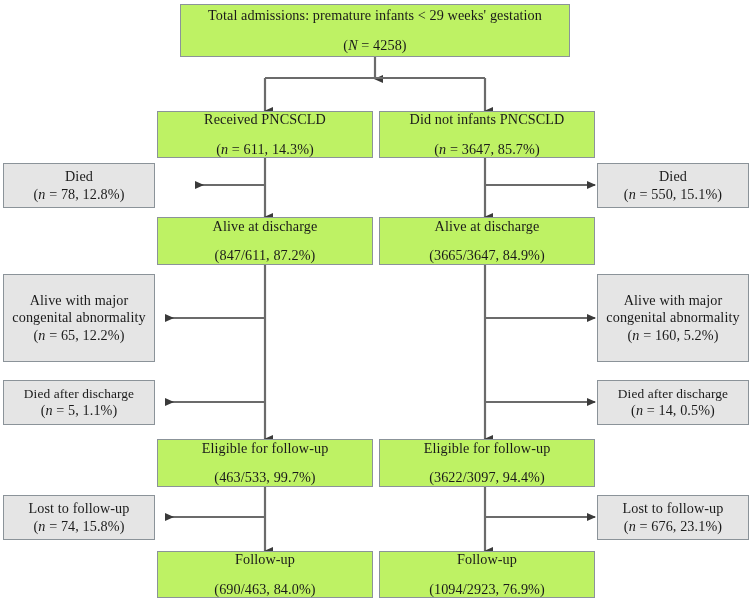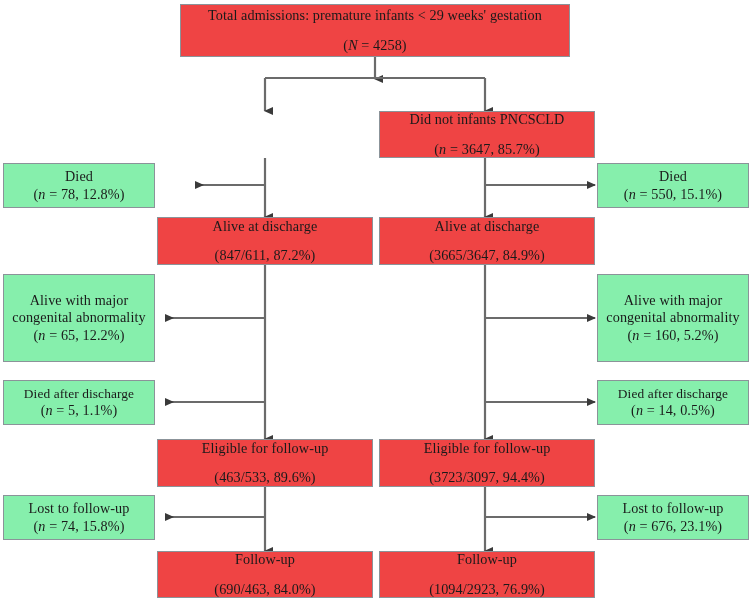--- a/index.html
+++ b/index.html
@@ -35,25 +35,25 @@
     flex-direction: column;
     align-items: center;
     justify-content: center;
     text-align: center;
     font-size: 14.2px;
     line-height: 1.22;
     letter-spacing: 0.1px;
     z-index: 2;
   }
   .box.blue {
-    background: #ef4444;
+    background: #bef264;
     gap: 12px;
   }
   .box.pink {
-    background: #86efac;
+    background: #e5e5e5;
   }
   .box .ln {
     display: block;
     white-space: nowrap;
   }
   .box .ln.wrap {
     white-space: normal;
   }
   i.sym {
     font-style: italic;
@@ -115,20 +115,24 @@
 
       <path d="M485,517 L595,517" marker-end="url(#arrow-right)"></path>
     </g>
   </svg>
 
   <div class="box blue" style="left:180px; top:4px; width:390px; height:53px;">
     <span class="ln">Total admissions: premature infants &lt; 29 weeks' gestation</span>
     <span class="ln">(<i class="sym">N</i> = 4258)</span>
   </div>
 
+  <div class="box blue" style="left:157px; top:111px; width:216px; height:47px;">
+    <span class="ln">Received PNCSCLD</span>
+    <span class="ln">(<i class="sym">n</i> = 611, 14.3%)</span>
+  </div>
 
   <div class="box blue" style="left:379px; top:111px; width:216px; height:47px;">
     <span class="ln">Did not infants PNCSCLD</span>
     <span class="ln">(<i class="sym">n</i> = 3647, 85.7%)</span>
   </div>
 
   <div class="box pink" style="left:3px; top:163px; width:152px; height:45px;">
     <span class="ln">Died</span>
     <span class="ln">(<i class="sym">n</i> = 78, 12.8%)</span>
   </div>
@@ -163,26 +167,26 @@
     <span class="ln">(<i class="sym">n</i> = 5, 1.1%)</span>
   </div>
 
   <div class="box pink" style="left:597px; top:380px; width:152px; height:45px;">
     <span class="ln" style="font-size:13.4px;">Died after discharge</span>
     <span class="ln">(<i class="sym">n</i> = 14, 0.5%)</span>
   </div>
 
   <div class="box blue" style="left:157px; top:439px; width:216px; height:48px;">
     <span class="ln">Eligible for follow-up</span>
-    <span class="ln">(463/533, 89.6%)</span>
+    <span class="ln">(463/533, 99.7%)</span>
   </div>
 
   <div class="box blue" style="left:379px; top:439px; width:216px; height:48px;">
     <span class="ln">Eligible for follow-up</span>
-    <span class="ln">(3723/3097, 94.4%)</span>
+    <span class="ln">(3622/3097, 94.4%)</span>
   </div>
 
   <div class="box pink" style="left:3px; top:495px; width:152px; height:45px;">
     <span class="ln">Lost to follow-up</span>
     <span class="ln">(<i class="sym">n</i> = 74, 15.8%)</span>
   </div>
 
   <div class="box pink" style="left:597px; top:495px; width:152px; height:45px;">
     <span class="ln">Lost to follow-up</span>
     <span class="ln">(<i class="sym">n</i> = 676, 23.1%)</span>

